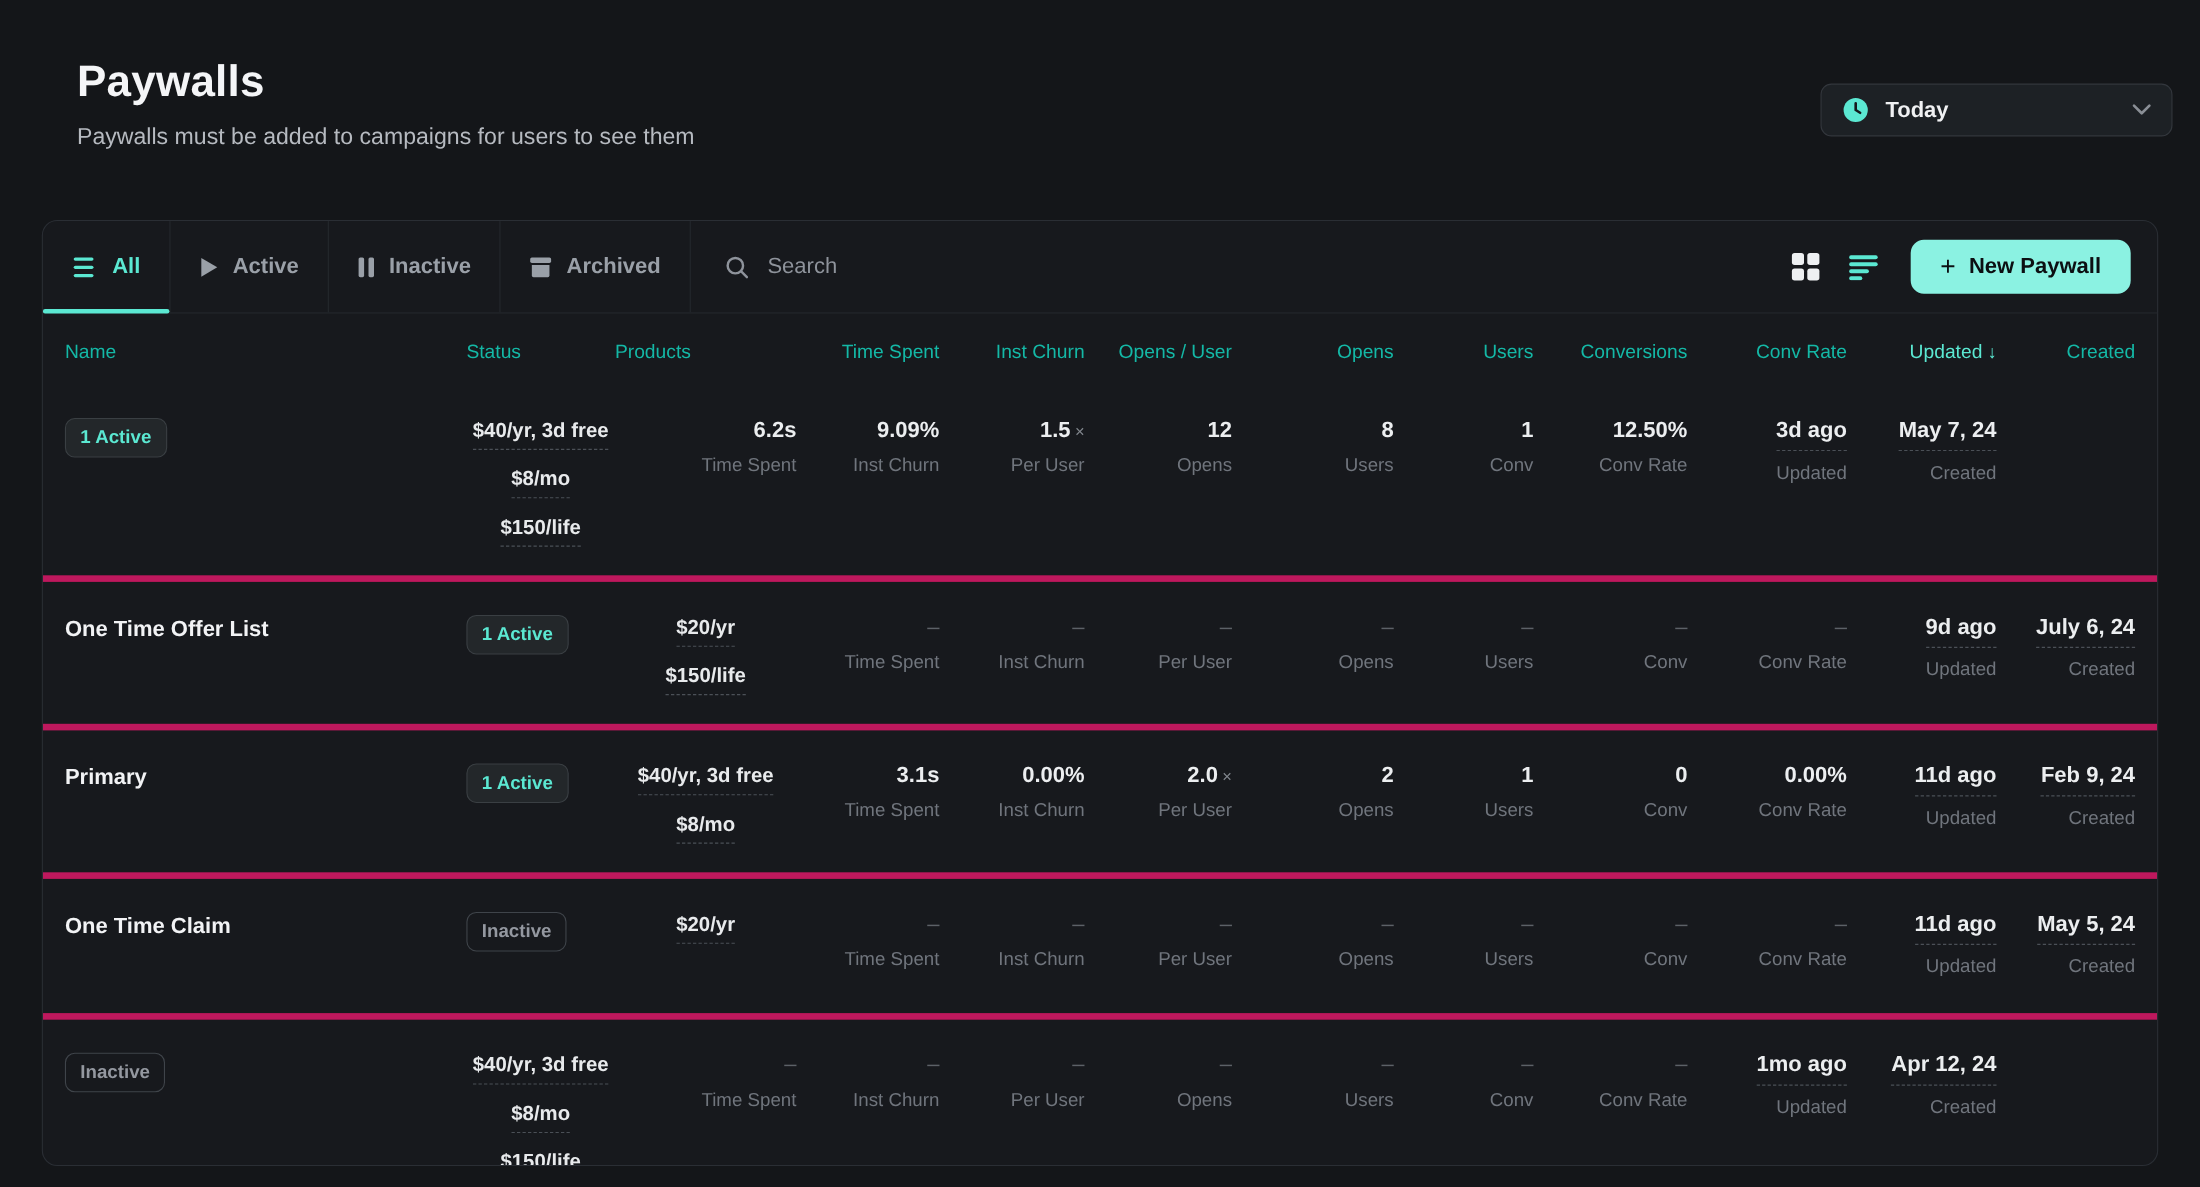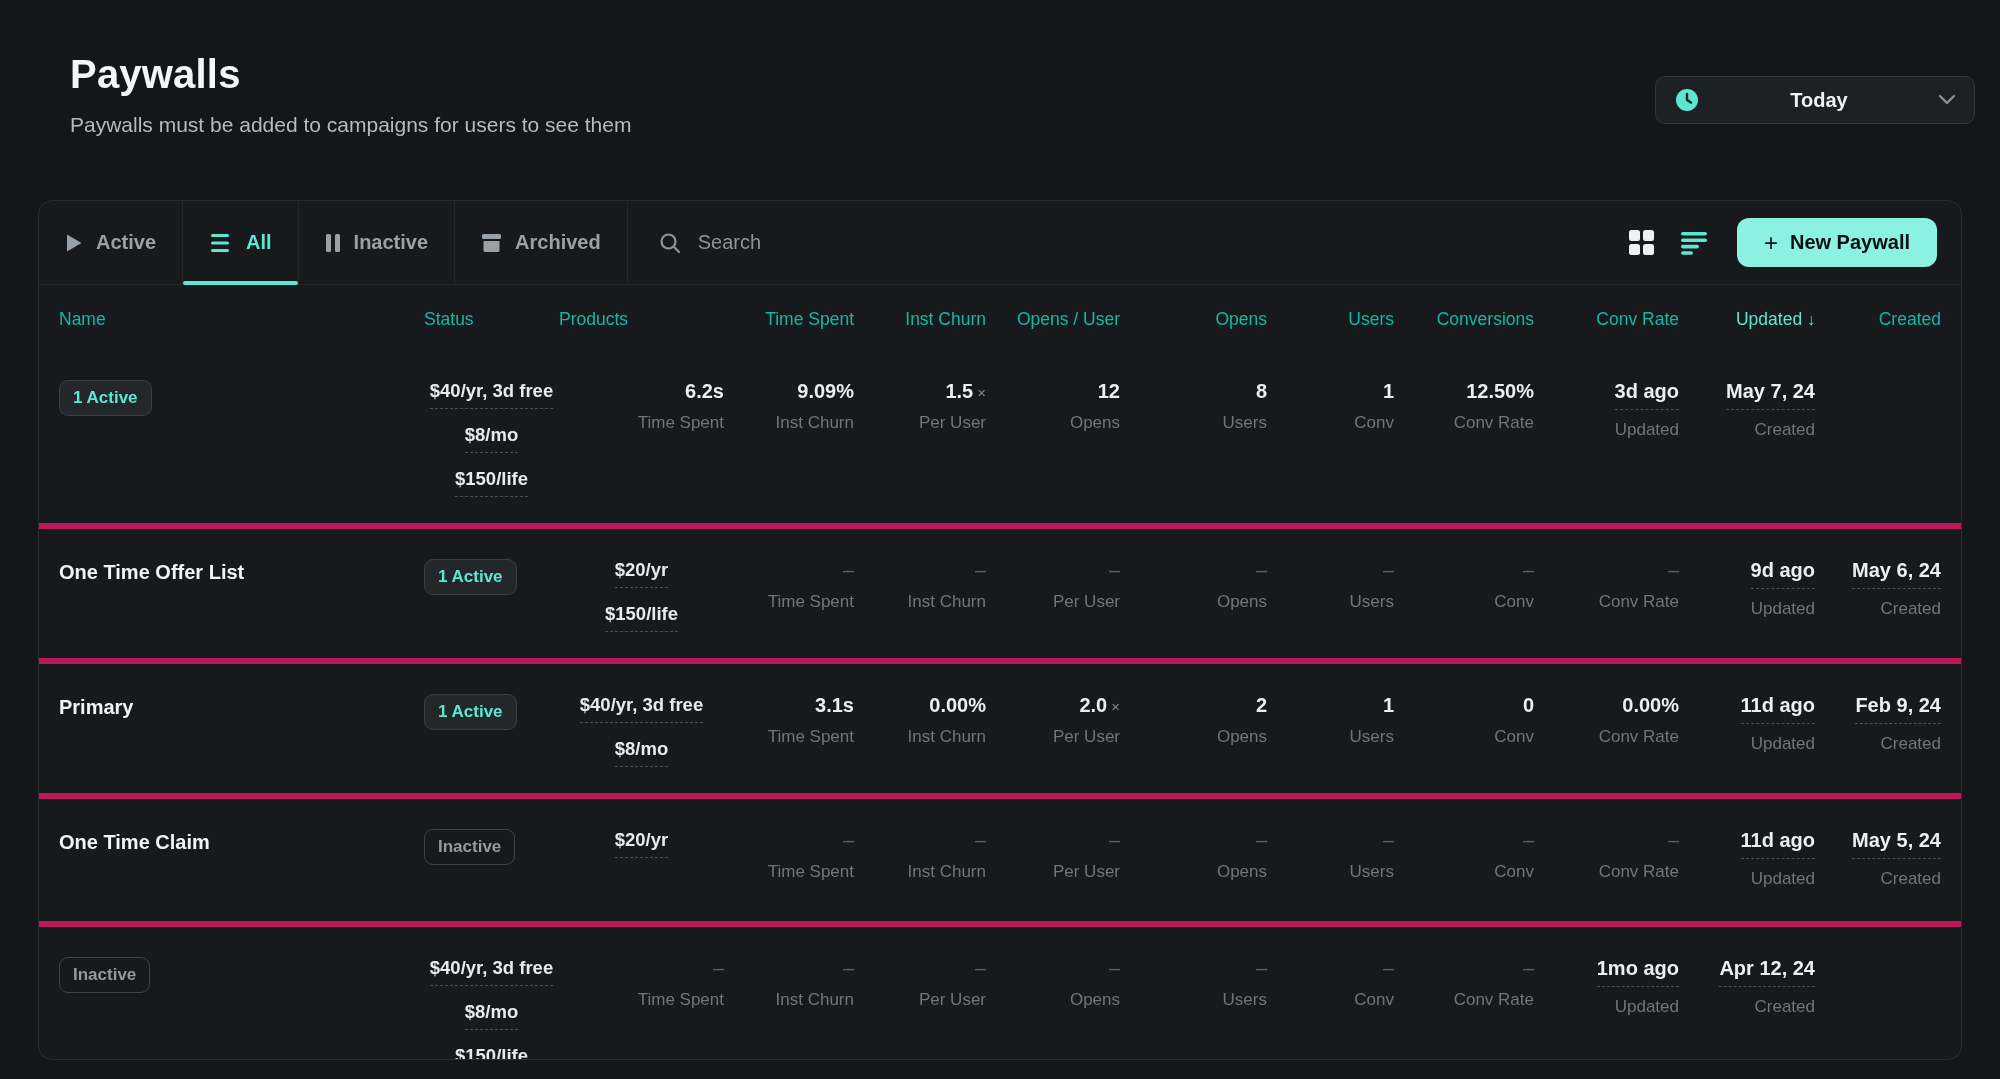--- a/index.html
+++ b/index.html
@@ -17,21 +17,21 @@
   .page-subtitle { margin-top: 16px; font-size: 21px; color: #b6bac0; }
 
   
   .filter-dropdown {
     position: absolute; right: 25px; top: 76px;
     width: 320px; height: 48px;
     background: #1d2125; border: 1px solid #33373d; border-radius: 10px;
     display: flex; align-items: center; gap: 14px; padding: 0 18px;
     cursor: pointer;
   }
-  .filter-label { font-size: 20px; font-weight: 700; color: #f0f1f3; flex: 1; text-align: center; }
+  .filter-label { font-size: 20px; font-weight: 700; color: #f0f1f3; flex: 1; }
   .chevron { color: #8a8f96; font-size: 16px; }
 
   
   .panel {
     position: absolute; left: 38px; right: 38px; top: 200px; bottom: 19px;
     background: #17191d; border: 1px solid #2a2e34; border-radius: 14px;
     overflow: hidden;
   }
 
   
@@ -126,37 +126,37 @@
     <svg width="18" height="12" viewBox="0 0 18 12">
         <path d="M2 2 l7 7 7-7" stroke="#8a8f96" stroke-width="2.4" fill="none" stroke-linecap="round" stroke-linejoin="round"></path>
       </svg>
   </span>
 </div>
 
 <div class="panel">
 
   <div class="tabbar">
 
-    <div class="tab">
-        <span class="t-icon">
-          <svg width="18" height="20" viewBox="0 0 18 20">
-            <path d="M2 1.5 L16.5 10 L2 18.5 Z" fill="#9aa0a8"></path>
-          </svg>
-        </span>
-        <span>Active</span>
-      </div>
-      <div class="tab active">
+    <div class="tab active">
         <span class="t-icon">
           <svg width="24" height="20" viewBox="0 0 24 20">
             <rect x="2" y="1" width="18" height="3" rx="1.5" fill="#5be8d2"></rect>
             <rect x="2" y="8.5" width="18" height="3" rx="1.5" fill="#5be8d2"></rect>
             <rect x="2" y="16" width="18" height="3" rx="1.5" fill="#5be8d2"></rect>
           </svg>
         </span>
         <span>All</span>
+      </div>
+      <div class="tab">
+        <span class="t-icon">
+          <svg width="18" height="20" viewBox="0 0 18 20">
+            <path d="M2 1.5 L16.5 10 L2 18.5 Z" fill="#9aa0a8"></path>
+          </svg>
+        </span>
+        <span>Active</span>
       </div>
       <div class="tab">
         <span class="t-icon">
           <svg width="16" height="20" viewBox="0 0 16 20">
             <rect x="1" y="1" width="5" height="18" rx="1.5" fill="#9aa0a8"></rect>
             <rect x="10" y="1" width="5" height="18" rx="1.5" fill="#9aa0a8"></rect>
           </svg>
         </span>
         <span>Inactive</span>
       </div>
@@ -295,21 +295,21 @@
         </div>
         <div class="cell metric">
           <div class="m-value empty">–</div>
           <div class="m-label">Conv Rate</div>
         </div>
         <div class="cell metric">
           <div class="m-value"><span class="m-underline">9d ago</span></div>
           <div class="m-label">Updated</div>
         </div>
         <div class="cell metric">
-          <div class="m-value"><span class="m-underline">May 6, 24</span></div>
+          <div class="m-value"><span class="m-underline">July 6, 24</span></div>
           <div class="m-label">Created</div>
         </div>
       </div>
       <div class="grid-row row">
         <div class="cell cell-name">Primary</div>
         <div class="cell"><span class="badge active">1 Active</span></div>
         <div class="cell products">
           <span class="product">$40/yr, 3d free</span>
           <span class="product">$8/mo</span>
         </div>

